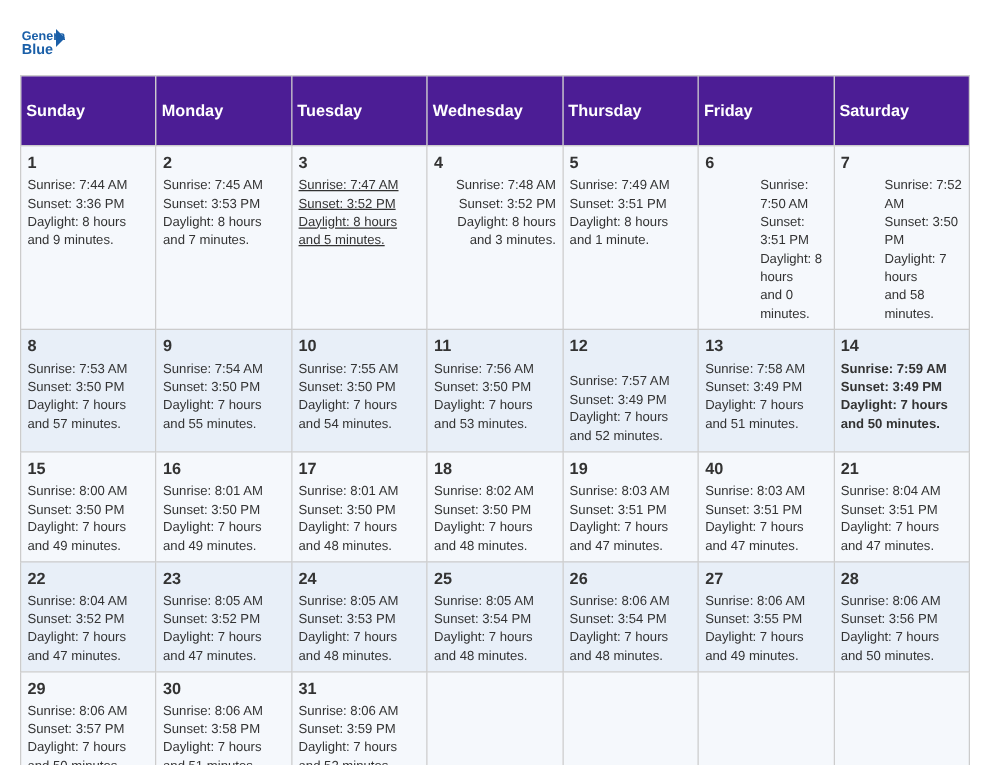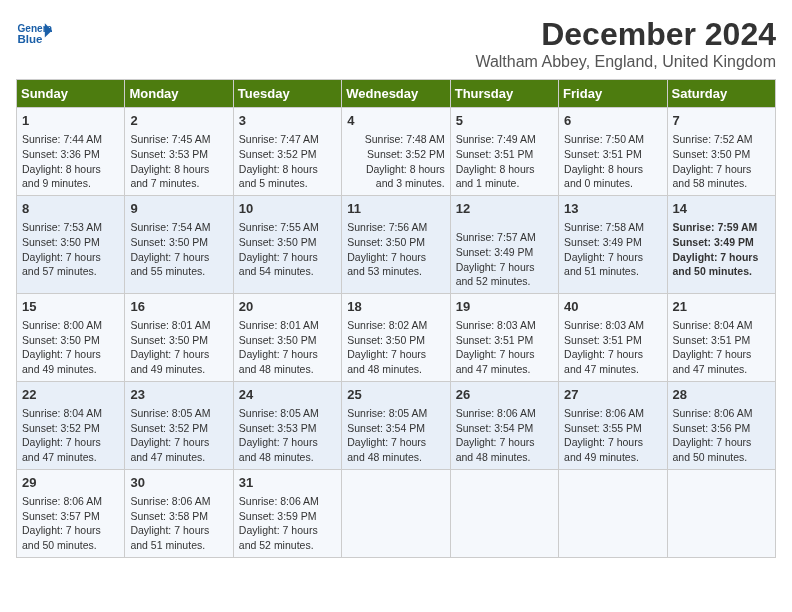--- a/index.html
+++ b/index.html
@@ -37,23 +37,23 @@
       font-size: 16px;
       font-weight: normal;
       color: #555;
     }
     .calendar {
       width: 100%;
       border-collapse: collapse;
       font-size: 11px;
     }
     .calendar thead th {
-      background-color: #4d7c0f;
+      background-color: #4c1d95;
       color: white;
-      padding: 6px 4px;
+      padding: 20px 4px;
       text-align: left;
       font-size: 13px;
       font-weight: bold;
       border: 1px solid #ccc;
     }
     .calendar tbody td {
       vertical-align: top;
       border: 1px solid #ccc;
       padding: 4px 5px;
       min-height: 70px;
@@ -84,24 +84,20 @@
 </head>
 <body>
 
 <div class="header-area">
   <div class="logo-wrapper">
     <svg class="logo-icon" viewBox="0 0 50 50" xmlns="http://www.w3.org/2000/svg">
       <text x="2" y="22" font-size="14" font-weight="bold" fill="#1a5fa8" font-family="Arial">General</text>
       <text x="2" y="38" font-size="16" font-weight="bold" fill="#1a5fa8" font-family="Arial">Blue</text>
       <polygon points="40,10 50,20 40,30" fill="#1a5fa8"></polygon>
     </svg>
-  </div>
-  <div class="title-area">
-    <h1>December 2024</h1>
-    <h2>Waltham Abbey, England, United Kingdom</h2>
   </div>
 </div>
 
 <table class="calendar">
   <thead>
     <tr>
     <th>Sunday</th>
         <th>Monday</th>
         <th>Tuesday</th>
         <th>Wednesday</th>
@@ -121,49 +117,49 @@
         </td>
         <td>
           <span class="day-num">2</span>
           <div class="day-info" style="white-space: pre-line;">Sunrise: 7:45 AM
 Sunset: 3:53 PM
 Daylight: 8 hours
 and 7 minutes.</div>
         </td>
         <td>
           <span class="day-num">3</span>
-          <div class="day-info" style="white-space: pre-line;">Sunrise: 7:47 AM
+          <div class="day-info" style="white-space: pre-line; text-decoration: underline;">Sunrise: 7:47 AM
 Sunset: 3:52 PM
 Daylight: 8 hours
 and 5 minutes.</div>
         </td>
         <td>
           <span class="day-num">4</span>
           <div class="day-info" style="white-space: pre-line; text-align: right;">Sunrise: 7:48 AM
 Sunset: 3:52 PM
 Daylight: 8 hours
 and 3 minutes.</div>
         </td>
         <td>
           <span class="day-num">5</span>
           <div class="day-info" style="white-space: pre-line;">Sunrise: 7:49 AM
 Sunset: 3:51 PM
 Daylight: 8 hours
 and 1 minute.</div>
         </td>
         <td>
           <span class="day-num">6</span>
-          <div class="day-info" style="white-space: pre-line;">Sunrise: 7:50 AM
+          <div class="day-info" style="white-space: pre-line; margin-left: 44px;">Sunrise: 7:50 AM
 Sunset: 3:51 PM
 Daylight: 8 hours
 and 0 minutes.</div>
         </td>
         <td>
           <span class="day-num">7</span>
-          <div class="day-info" style="white-space: pre-line;">Sunrise: 7:52 AM
+          <div class="day-info" style="white-space: pre-line; margin-left: 35px;">Sunrise: 7:52 AM
 Sunset: 3:50 PM
 Daylight: 7 hours
 and 58 minutes.</div>
         </td>
       </tr>
       <tr>
         <td>
           <span class="day-num">8</span>
           <div class="day-info" style="white-space: pre-line;">Sunrise: 7:53 AM
 Sunset: 3:50 PM
@@ -222,21 +218,21 @@
 and 49 minutes.</div>
         </td>
         <td>
           <span class="day-num">16</span>
           <div class="day-info" style="white-space: pre-line;">Sunrise: 8:01 AM
 Sunset: 3:50 PM
 Daylight: 7 hours
 and 49 minutes.</div>
         </td>
         <td>
-          <span class="day-num">20</span>
+          <span class="day-num">17</span>
           <div class="day-info" style="white-space: pre-line;">Sunrise: 8:01 AM
 Sunset: 3:50 PM
 Daylight: 7 hours
 and 48 minutes.</div>
         </td>
         <td>
           <span class="day-num">18</span>
           <div class="day-info" style="white-space: pre-line;">Sunrise: 8:02 AM
 Sunset: 3:50 PM
 Daylight: 7 hours

